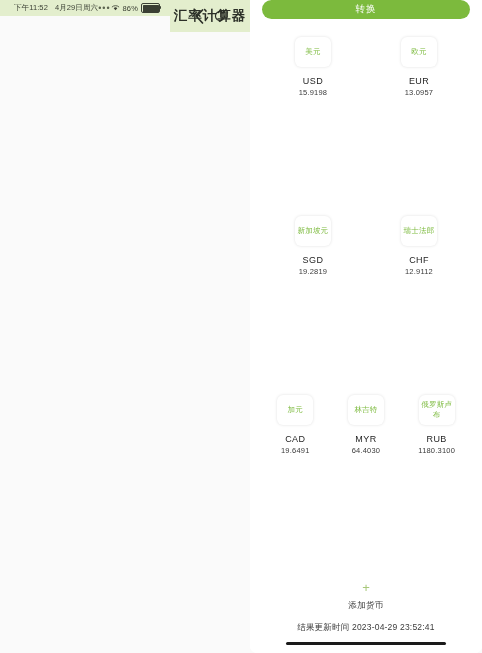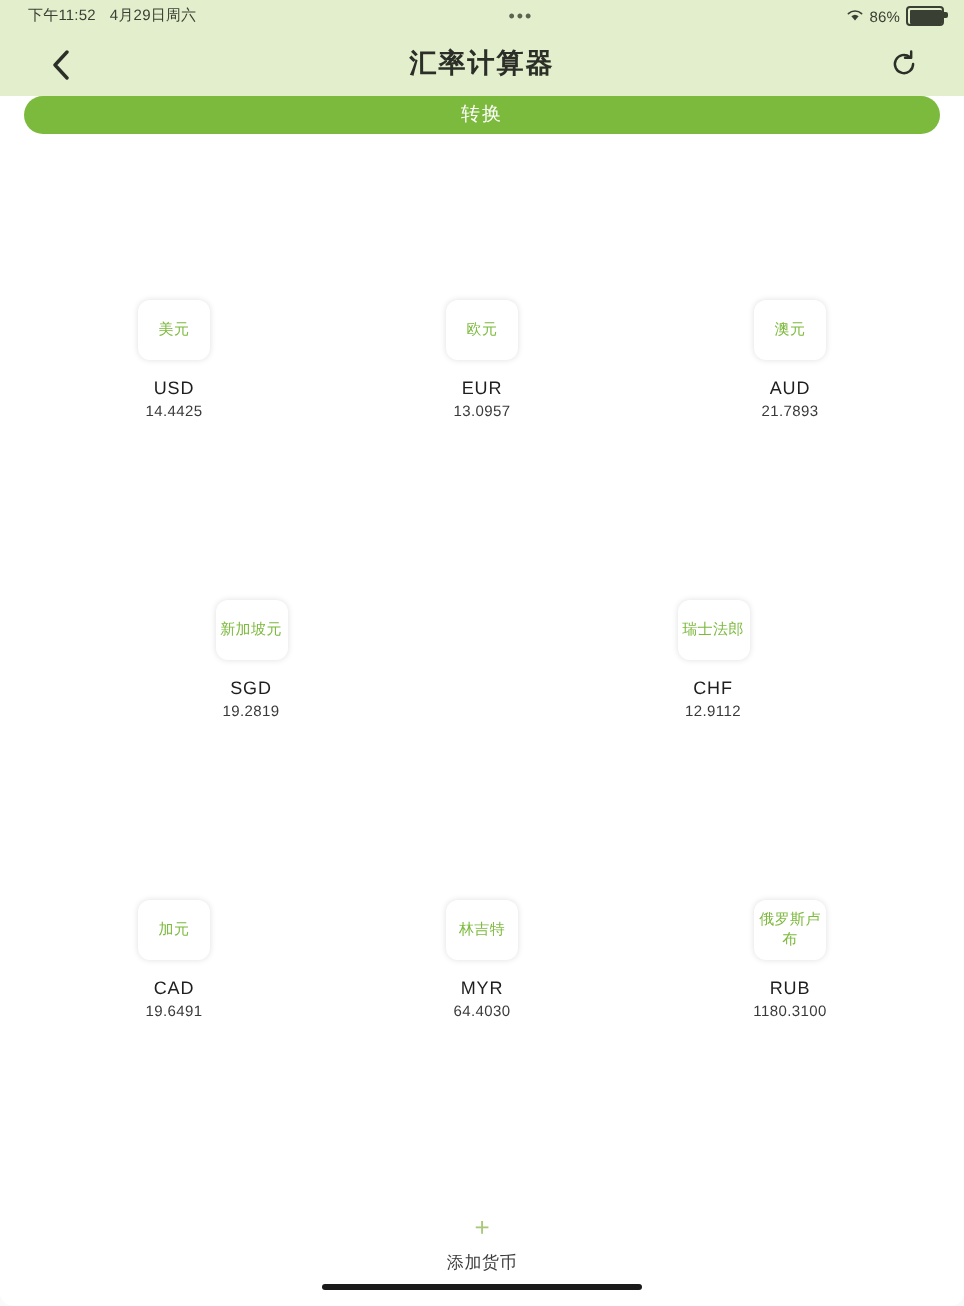--- a/index.html
+++ b/index.html
@@ -16,21 +16,21 @@
     position: relative;
   }
 
   
   .screen {
     width: 482px;
     height: 653px;
     position: relative;
     background: #fafafa;
     display: flex;
-    flex-direction: column;
+    flex-direction: row;
     box-sizing: border-box;
   }
 
   
   .statusbar {
     height: 16px;
     background: #e3eecd;
     display: flex;
     align-items: center;
     padding: 0 10px 0 14px;
@@ -161,21 +161,21 @@
     align-items: center;
     justify-content: center;
   }
 
   
   .grid-area {
     flex: 1;
     padding: 18px 10px 0 10px;
     display: flex;
     flex-direction: column;
-    justify-content: flex-end;
+    justify-content: space-between;
     overflow: hidden;
   }
   .grid-row {
     display: flex;
     height: 150px;
   }
   .grid-row:last-of-type { height: auto; }
   .cell {
     flex: 1;
     display: flex;
@@ -300,35 +300,28 @@
     </div>
 
     <div class="grid-area">
 
       <div class="grid-row">
         <div class="cell">
           <div class="chip">
               <span>美元</span>
             </div>
           <div class="code">USD</div>
-          <div class="value">14.4425</div>
+          <div class="value">15.9198</div>
         </div>
         <div class="cell">
           <div class="chip">
               <span>欧元</span>
             </div>
           <div class="code">EUR</div>
           <div class="value">13.0957</div>
-        </div>
-        <div class="cell">
-          <div class="chip">
-              <span>澳元</span>
-            </div>
-          <div class="code">AUD</div>
-          <div class="value">21.7893</div>
         </div>
       </div>
 
       <div class="grid-row">
         <div class="cell">
           <div class="chip">
               <span>新加坡元</span>
             </div>
           <div class="code">SGD</div>
           <div class="value">19.2819</div>
@@ -366,17 +359,18 @@
         </div>
       </div>
 
       <div class="add-wrap">
         <span class="plus-ico">+</span>
         <span class="add-label">添加货币</span>
       </div>
 
     </div>
 
+    <div class="footer">结果更新时间 2023-04-29 23:52:41</div>
     <div class="home-indicator"></div>
     <div class="bottom-gap"></div>
 
   </div>
 </div>
 
 </body></html>

